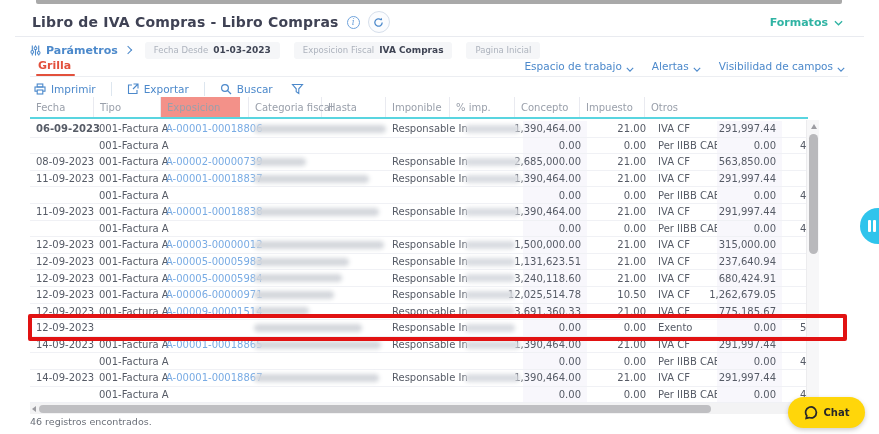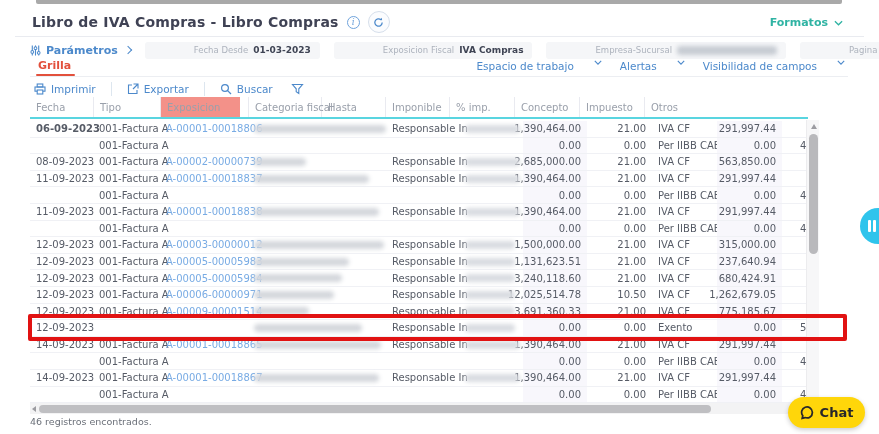--- a/index.html
+++ b/index.html
@@ -20,29 +20,29 @@
   .formatos { position:absolute; right:36px; top:16px; color:#2fb3a3; font-size:11px; font-weight:600;
     display:flex; align-items:center; gap:6px; }
   .divider-title { position:absolute; left:15px; right:15px; top:36px; height:1px; background:#e9ebf0; }
 
   
   .params-row { position:absolute; left:30px; top:41px; height:18px; display:flex; align-items:center; gap:14px; }
   .params-btn { display:flex; align-items:center; gap:5px; color:#4c89cb; font-size:11px; font-weight:600; }
   .chev-r { width:6px; height:6px; border-right:1.5px solid #4c89cb; border-top:1.5px solid #4c89cb;
     transform:rotate(45deg); margin-left:2px; }
   .chip { display:flex; align-items:center; gap:5px; background:#f5f6f8; border-radius:3px; padding:3px 9px; height:17px; }
-  .chip .lbl { font-size:8.5px; color:#adb3bd; white-space:nowrap;margin-left:40px; }
+  .chip .lbl { font-size:8.5px; color:#adb3bd; white-space:nowrap; }
   .chip .val { font-size:9px; color:#3f4454; font-weight:700; white-space:nowrap; }
   .chip .blur-blob { width:100px; height:9px; border-radius:4px; background:#c7ccd3; filter:blur(2px); }
 
   
   .tab-grilla { position:absolute; left:38px; top:59px; color:#e2503c; font-size:11px; font-weight:600; padding-bottom:4px; }
   .tab-grilla::after { content:""; position:absolute; left:-2px; right:-4px; bottom:0; height:2.5px; background:#e2503c; border-radius:2px; }
   .view-links { position:absolute; right:34px; top:60px; display:flex; gap:18px; }
-  .view-link { color:#4c89cb; font-size:10.5px; display:flex; align-items:flex-start; gap:20px; }
+  .view-link { color:#4c89cb; font-size:10.5px; display:flex; align-items:flex-end; gap:4px; }
   .divider-tabs { position:absolute; left:30px; right:31px; top:76px; height:1px; background:#eceef2; }
 
   
   .toolbar { position:absolute; left:32px; top:80px; height:18px; display:flex; align-items:center; }
   .tool-btn { display:flex; align-items:center; gap:5px; color:#4c89cb; font-size:10.5px; padding:0 2px; }
   .tool-sep { width:1px; height:14px; background:#dde6ef; margin:0 13px; }
 
   
   .grid-header { position:absolute; left:30px; top:97px; width:778px; height:22px; display:flex; overflow:hidden;
     border-bottom:2px solid #59d5e0; }
@@ -83,21 +83,21 @@
 
   
   .side-handle { position:absolute; right:-17px; top:208px; width:36px; height:36px; border-radius:50%;
     background:#2fc4ec; z-index:8; }
   .side-handle .bar { position:absolute; top:12px; width:2.5px; height:12px; background:#fff; border-radius:1px; }
   .side-handle .bar.b1 { left:8px; } .side-handle .bar.b2 { left:13px; }
 
   .chat-btn { position:absolute; right:14px; top:397px; width:77px; height:31px; border-radius:16px;
     background:#ffd60a; box-shadow:0 2px 5px rgba(0,0,0,.2); display:flex; align-items:center; justify-content:center;
     gap:6px; z-index:9; }
-  .chat-btn .txt { font-size:13px; font-weight:700; color:#27272a; }
+  .chat-btn .txt { font-size:10px; font-weight:700; color:#27272a; }
 
   svg { display:block; }
 </style>
 </head>
 <body>
 
 <div class="stage">
 
   <div class="top-strip"></div>
 
@@ -134,24 +134,20 @@
     </div>
     <div class="chip">
       <span class="lbl">Fecha Desde</span>
       <span class="val">01-03-2023</span>
     </div>
     <div class="chip">
       <span class="lbl">Exposicion Fiscal</span>
       <span class="val">IVA Compras</span>
     </div>
     <div class="chip">
-      <span class="lbl">Empresa-Sucursal</span>
-      <span class="blur-blob"></span>
-    </div>
-    <div class="chip">
       <span class="lbl">Pagina Inicial</span>
 
     </div>
   </div>
 
   <div class="tab-grilla">Grilla</div>
   <div class="view-links">
     <div class="view-link">
       <span>Espacio de trabajo</span>
       <svg width="8" height="5" viewBox="0 0 10 6">

